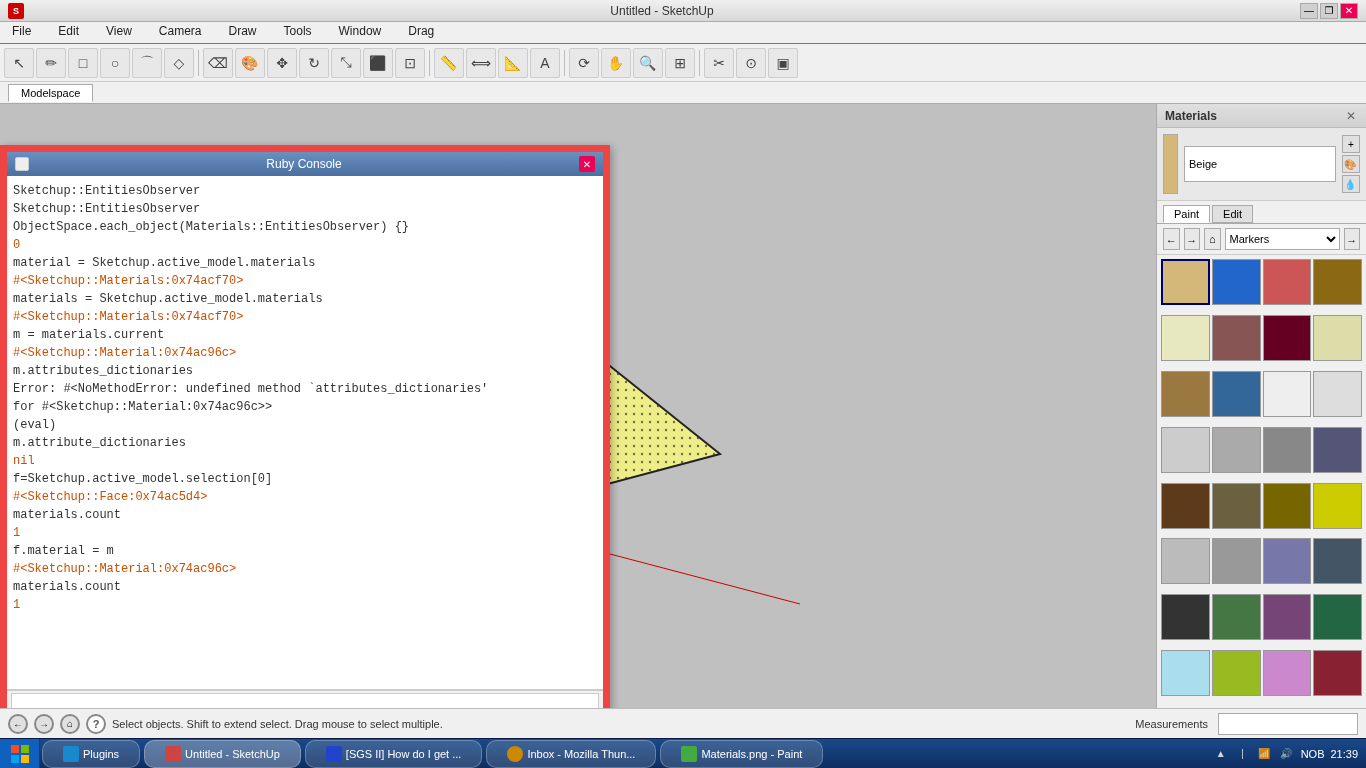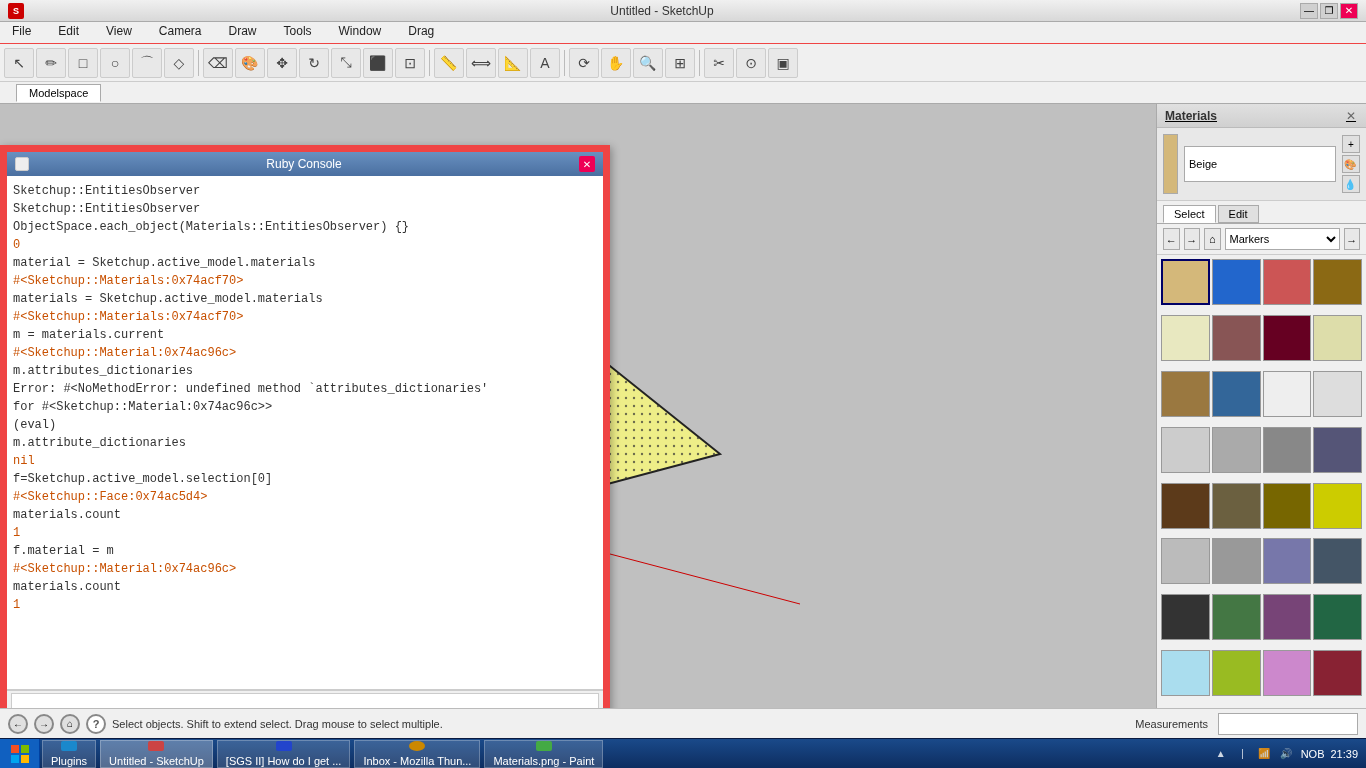--- a/index.html
+++ b/index.html
@@ -32,21 +32,21 @@
       padding: 2px 4px; gap: 2px;
     }
     .tb-btn { width: 30px; height: 30px; background: #e8e8e8; border: 1px solid #ccc; border-radius: 2px; display: flex; align-items: center; justify-content: center; cursor: pointer; font-size: 14px; color: #444; }
     .tb-sep { width: 1px; height: 26px; background: #bbb; margin: 0 2px; }
 
     
     #modelspace-tab {
       height: 22px; background: #f0f0f0; display: flex; align-items: center;
       border-bottom: 1px solid #aaa; padding: 0 8px;
     }
-    .tab { padding: 2px 12px; background: white; border: 1px solid #aaa; border-bottom: 1px solid white; font-size: 11px; cursor: pointer; margin-right: 2px; margin-left: 8px; }
+    .tab { padding: 2px 12px; background: white; border: 1px solid #aaa; border-bottom: 1px solid white; font-size: 11px; cursor: pointer; margin-right: 2px; }
 
     
     #main-area { display: flex; width: 100%; height: calc(768px - 22px - 22px - 38px - 22px - 30px - 22px); position: relative; }
 
     
     #viewport { flex: 1; background: #c0c0c0; position: relative; overflow: hidden; }
 
     
     #ruby-console {
       position: absolute; top: 0; left: 0; width: 610px; height: 580px;
@@ -72,21 +72,20 @@
 
     
     #materials-panel {
       width: 210px; background: #f0f0f0; border-left: 1px solid #aaa;
       display: flex; flex-direction: column; height: 100%;
     }
     #materials-title {
       height: 24px; background: linear-gradient(to bottom, #e0e0e0, #d0d0d0);
       display: flex; align-items: center; justify-content: space-between; padding: 0 8px;
       border-bottom: 1px solid #bbb;
-      text-decoration: underline;
     }
     #materials-title .mat-title-text { font-size: 12px; color: #333; font-weight: bold; }
     #materials-title .mat-close { width: 14px; height: 14px; background: none; border: none; cursor: pointer; font-size: 12px; color: #666; }
 
     
     #material-preview { display: flex; align-items: center; padding: 6px; gap: 6px; background: #e8e8e8; border-bottom: 1px solid #ccc; }
     #preview-swatch { width: 60px; height: 60px; background: #d4b87a; border: 1px solid #aaa; }
     #preview-name-input { flex: 1; height: 22px; border: 1px solid #aaa; padding: 11px 4px; font-size: 11px; }
     #mat-icons { display: flex; flex-direction: column; gap: 2px; }
     .mat-icon-btn { width: 18px; height: 18px; background: #e0e0e0; border: 1px solid #aaa; cursor: pointer; display: flex; align-items: center; justify-content: center; font-size: 10px; }
@@ -119,21 +118,21 @@
     #measurements-label { font-size: 11px; color: #333; padding-right: 4px; }
     #measurements-box { width: 140px; height: 22px; border: 1px solid #aaa; padding: 2px 4px; font-size: 11px; background: white; }
 
     
     #taskbar {
       width: 100%; height: 30px; background: linear-gradient(to bottom, #1a4a8a, #0d2d60);
       display: flex; align-items: center; border-top: 1px solid #0a1a40;
       position: absolute; bottom: 0; left: 0;
     }
     #start-btn { width: 40px; height: 30px; background: #1060c0; display: flex; align-items: center; justify-content: center; cursor: pointer; border-right: 1px solid #0040a0; }
-    .taskbar-item { height: 28px; background: rgba(255,255,255,0.15); border: 1px solid rgba(255,255,255,0.25); margin: 0 2px; padding: 0 8px; display: flex; align-items: center; gap: 4px; cursor: pointer; color: white; font-size: 11px; border-radius: 0; flex-direction: column; }
+    .taskbar-item { height: 28px; background: rgba(255,255,255,0.15); border: 1px solid rgba(255,255,255,0.25); margin: 0 2px; padding: 0 20px; display: flex; align-items: center; gap: 4px; cursor: pointer; color: white; font-size: 11px; border-radius: 10px; }
     .taskbar-item.active { background: rgba(255,255,255,0.3); }
     .taskbar-item-icon { width: 16px; height: 16px; border-radius: 2px; }
     #taskbar-right { margin-left: auto; display: flex; align-items: center; gap: 6px; padding-right: 8px; color: white; font-size: 11px; }
     .tray-icon { width: 16px; height: 16px; display: flex; align-items: center; justify-content: center; color: rgba(255,255,255,0.8); font-size: 10px; }
     #clock { color: white; font-size: 11px; }
 
     
     #face-svg { position: absolute; top: 80px; left: 200px; }
 
     .scrollbar-thin::-webkit-scrollbar { width: 8px; }
@@ -268,21 +267,21 @@
         <input id="preview-name-input" type="text" value="Beige" style="">
       </div>
       <div id="mat-icons">
         <div class="mat-icon-btn">+</div>
         <div class="mat-icon-btn">🎨</div>
         <div class="mat-icon-btn">💧</div>
       </div>
     </div>
 
     <div id="mat-tabs">
-      <div class="mat-tab active">Select</div>
+      <div class="mat-tab active">Paint</div>
       <div class="mat-tab">Edit</div>
       <div class="mat-tab-divider"></div>
     </div>
 
     <div id="mat-nav">
       <button class="mat-nav-btn">←</button>
       <button class="mat-nav-btn">→</button>
       <button class="mat-nav-btn">⌂</button>
       <select id="mat-category-select">
         <option>Markers</option>

